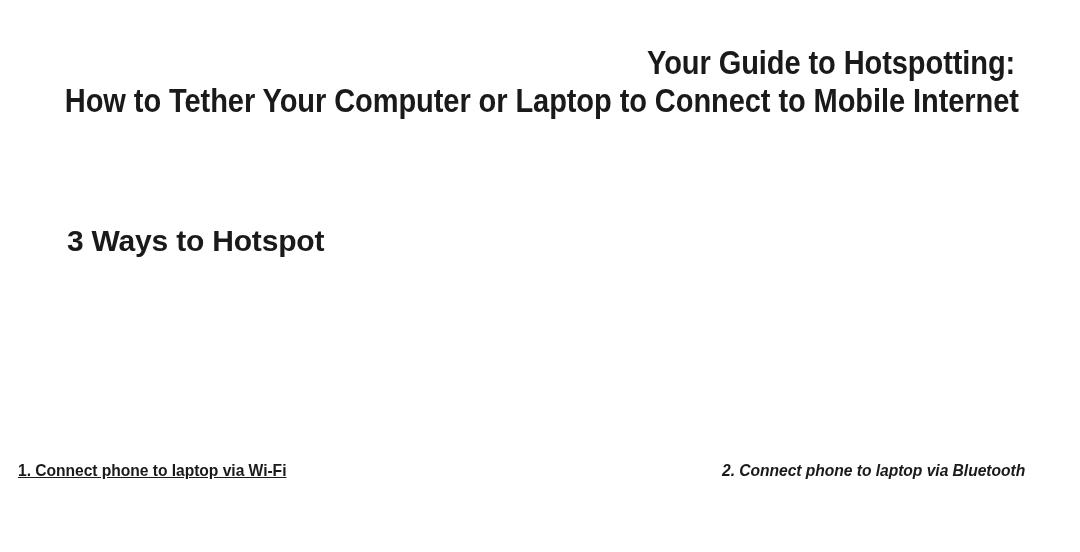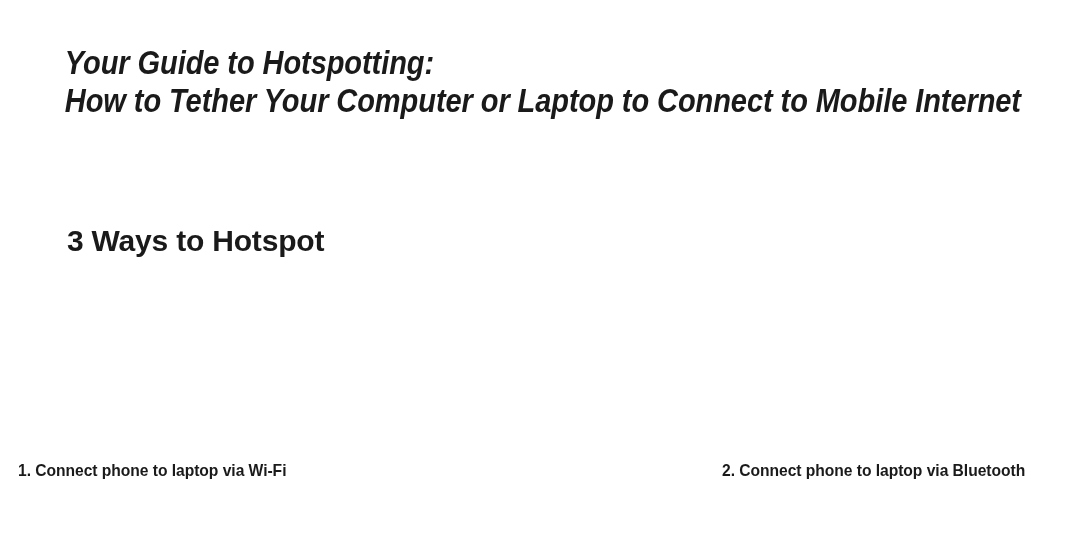--- a/index.html
+++ b/index.html
@@ -24,22 +24,21 @@
     background: #ffffff;
     box-sizing: border-box;
   }
 
   
   .headline {
     position: absolute;
     top: 44px;
     left: 0;
     width: 1080px;
-    text-align: left;
-    font-style: italic;
+    text-align: right;
   }
   .headline-line {
     display: block;
     font-family: "Liberation Sans Narrow", "Liberation Sans", "DejaVu Sans Condensed", sans-serif;
     font-weight: 700;
     font-size: 33px;
     line-height: 38px;
     letter-spacing: -0.1px;
     color: #1a1a1a;
     white-space: nowrap;
@@ -83,22 +82,22 @@
     padding: 0 18px;
   }
   .method {
     display: flex;
     flex-direction: column;
     align-items: flex-start;
     justify-content: flex-end;
     height: 100%;
     box-sizing: border-box;
   }
-  .method-1 { width: 300px; }
-  .method-2 { width: 340px; align-items: flex-start; }
+  .method-1 { width: 300px; text-decoration: underline; }
+  .method-2 { width: 340px; align-items: flex-start; font-style: italic; }
   .method-3 { width: 300px; align-items: flex-end; }
 
   
   .method-figure {
     flex: 1 1 auto;
     width: 100%;
     background: transparent;
     border: 0;
   }
 

